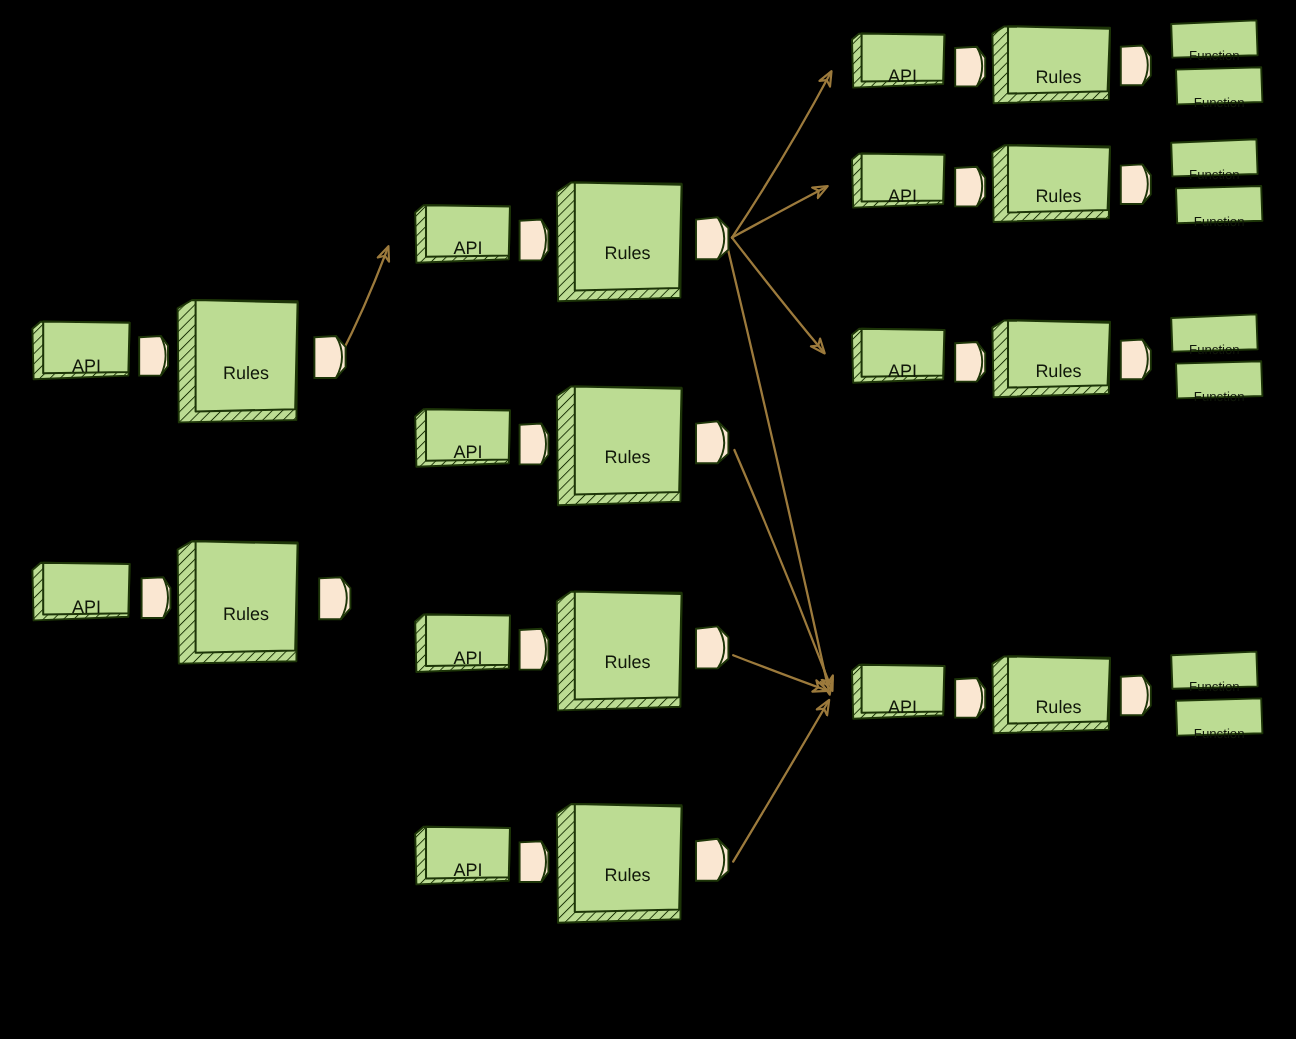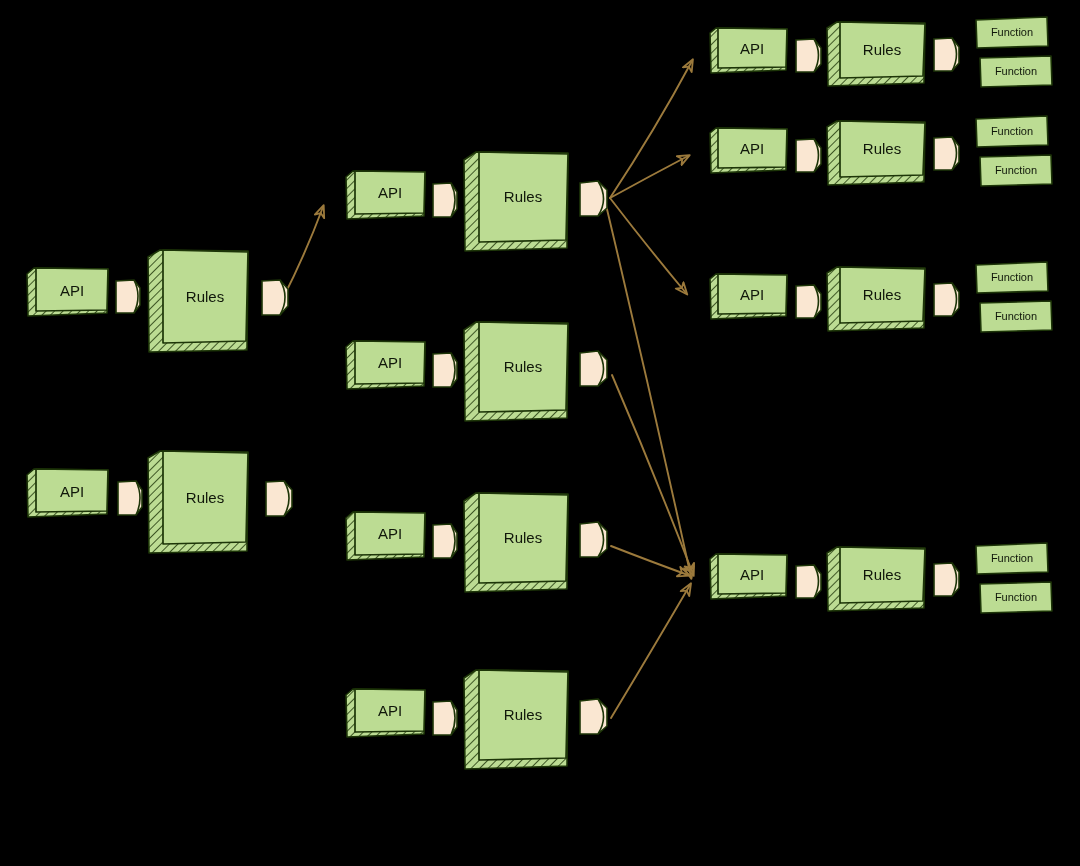--- a/index.html
+++ b/index.html
@@ -1,21 +1,21 @@
 <!DOCTYPE html>
 <html><head>
 <meta charset="utf-8">
 <style>
   html,body{margin:0;padding:0;background:#000;}
   body{width:1080px;height:866px;overflow:hidden;
        font-family:"Liberation Sans",sans-serif;}
   #stage{position:relative;width:1080px;height:866px;background:#000;}
   svg.layer{position:absolute;left:0;top:0;width:1080px;height:866px;}
   .node{position:absolute;}
-  .nodelabel{position:absolute;left:0;top:0;width:100%;height:100%;
+  .nodelabel{position:absolute;left:0;top:15px;width:100%;height:100%;
      display:flex;align-items:center;justify-content:center;
      color:#10170a;pointer-events:none;}
   .lbl-api{font-size:15px;text-align:right;}
   .lbl-rules{font-size:15px;}
   .lbl-fn{font-size:11px;}
 </style>
 </head>
 <body>
 
 <div id="stage">

